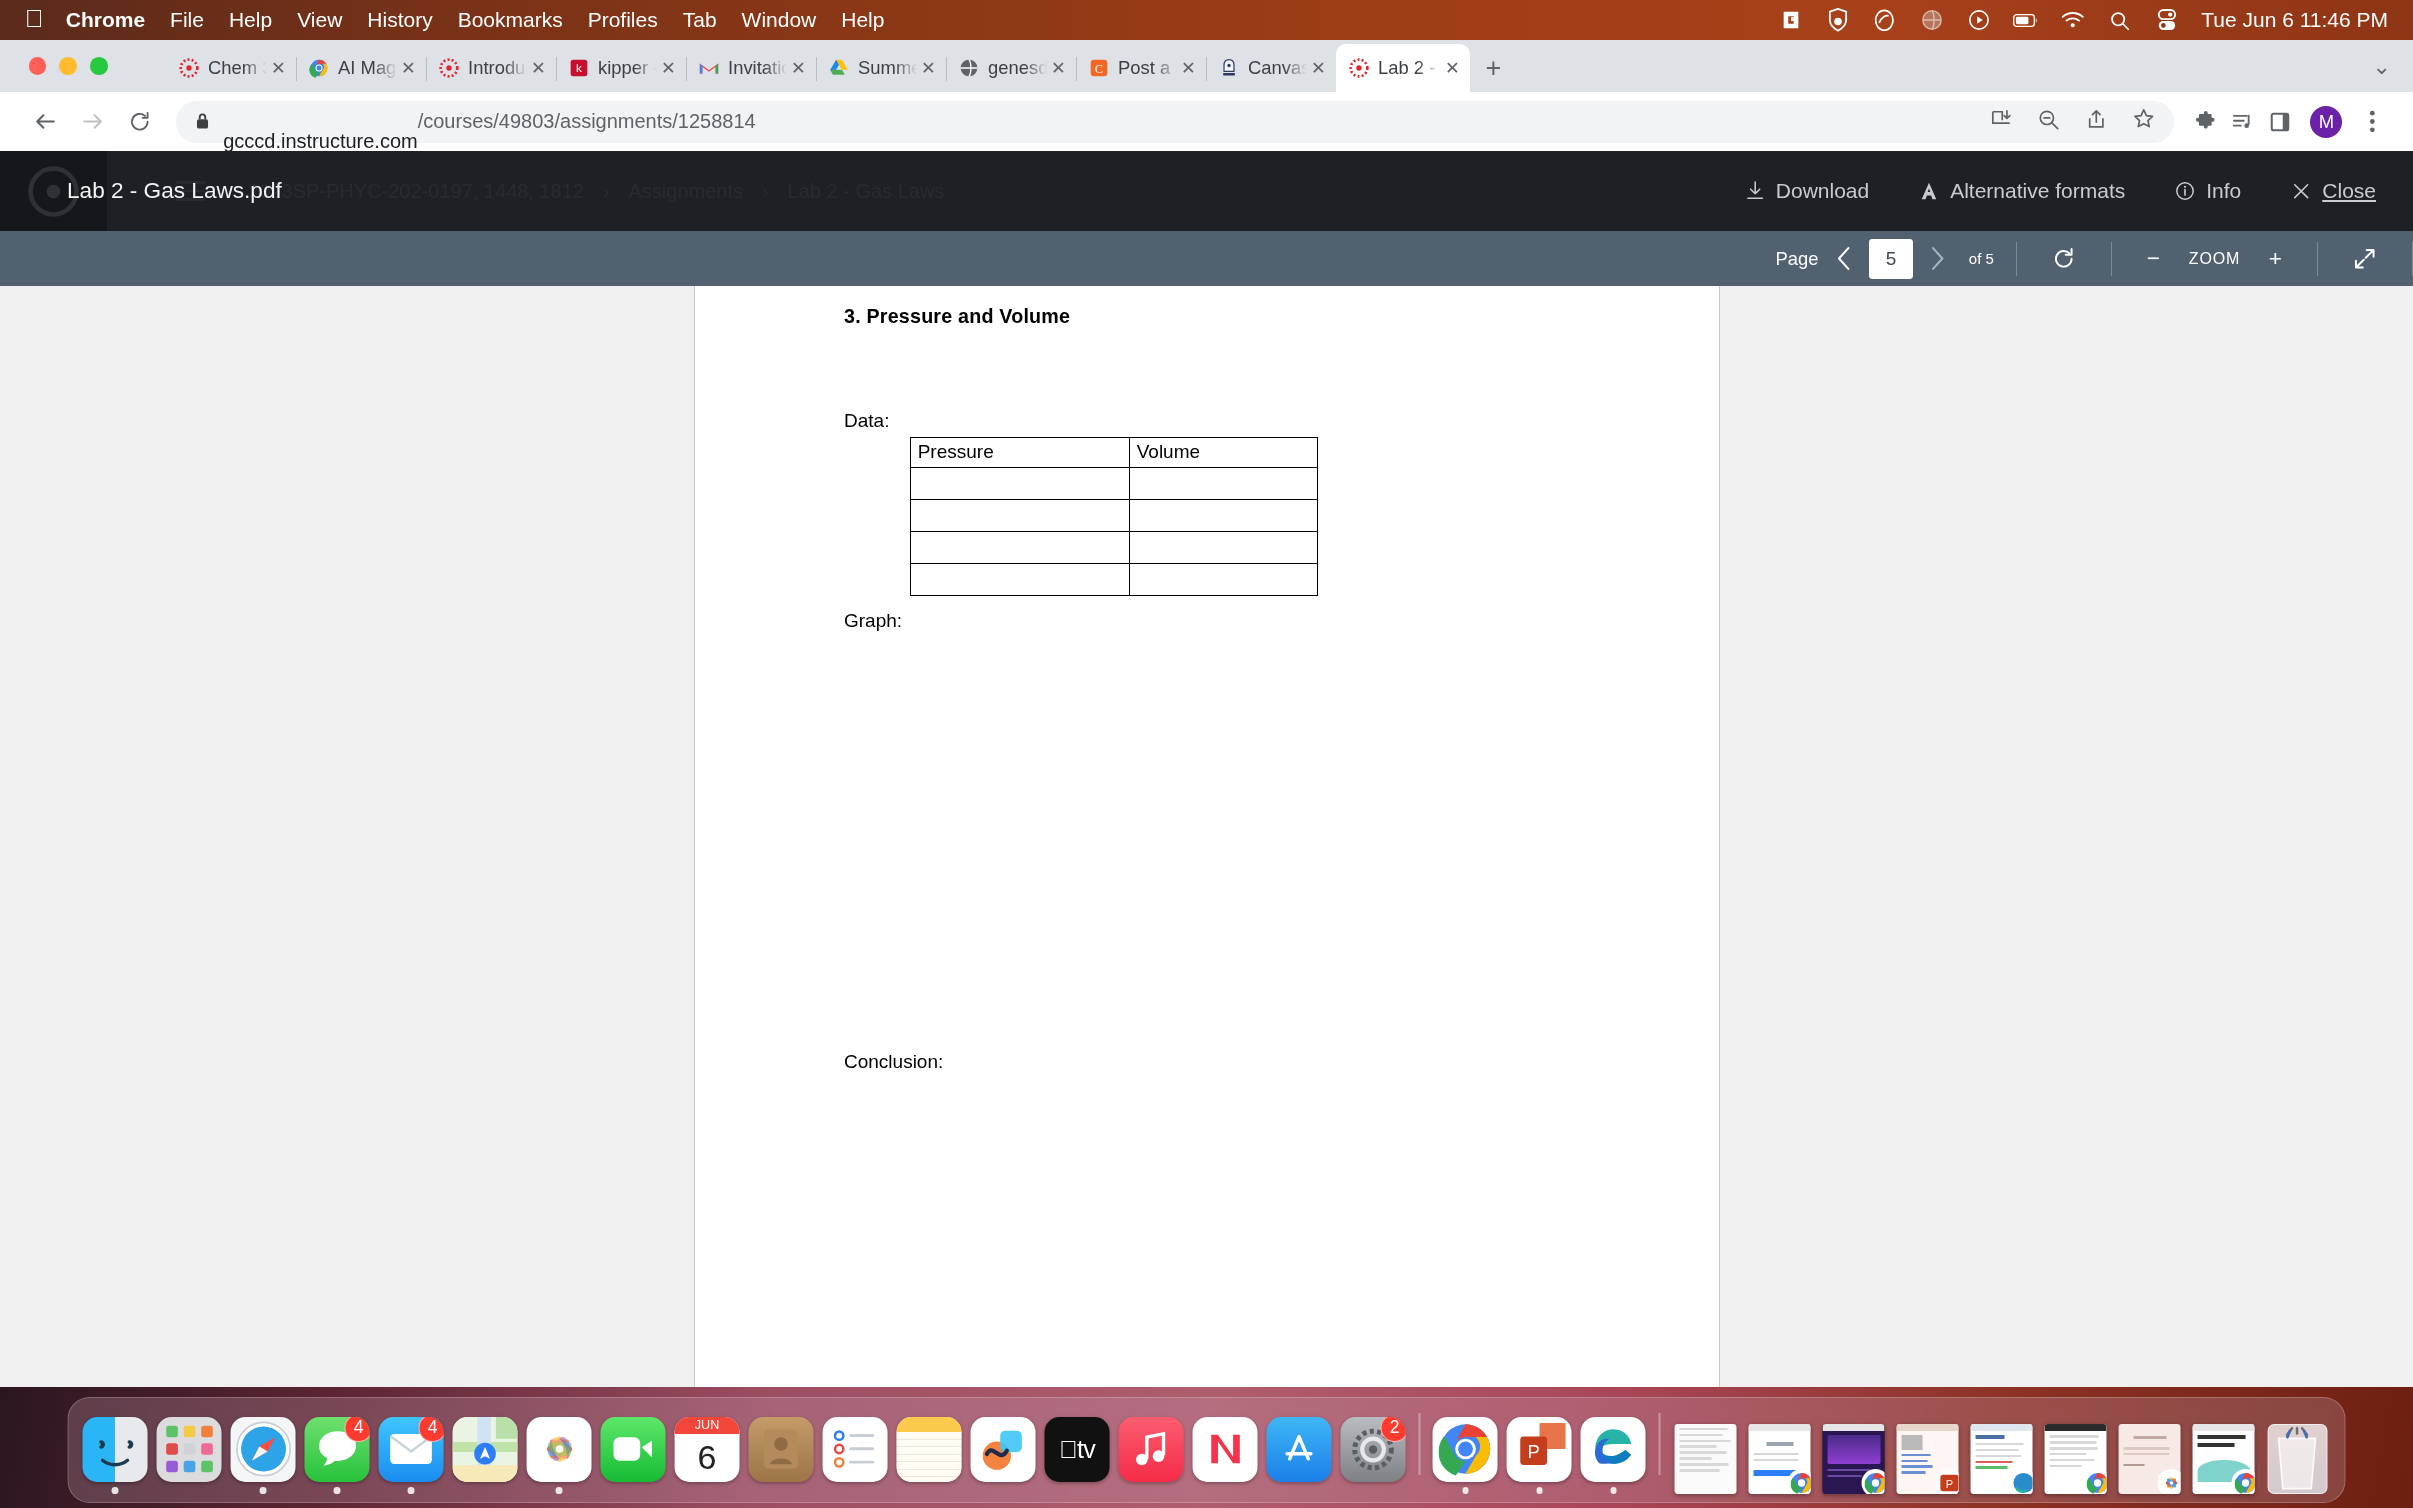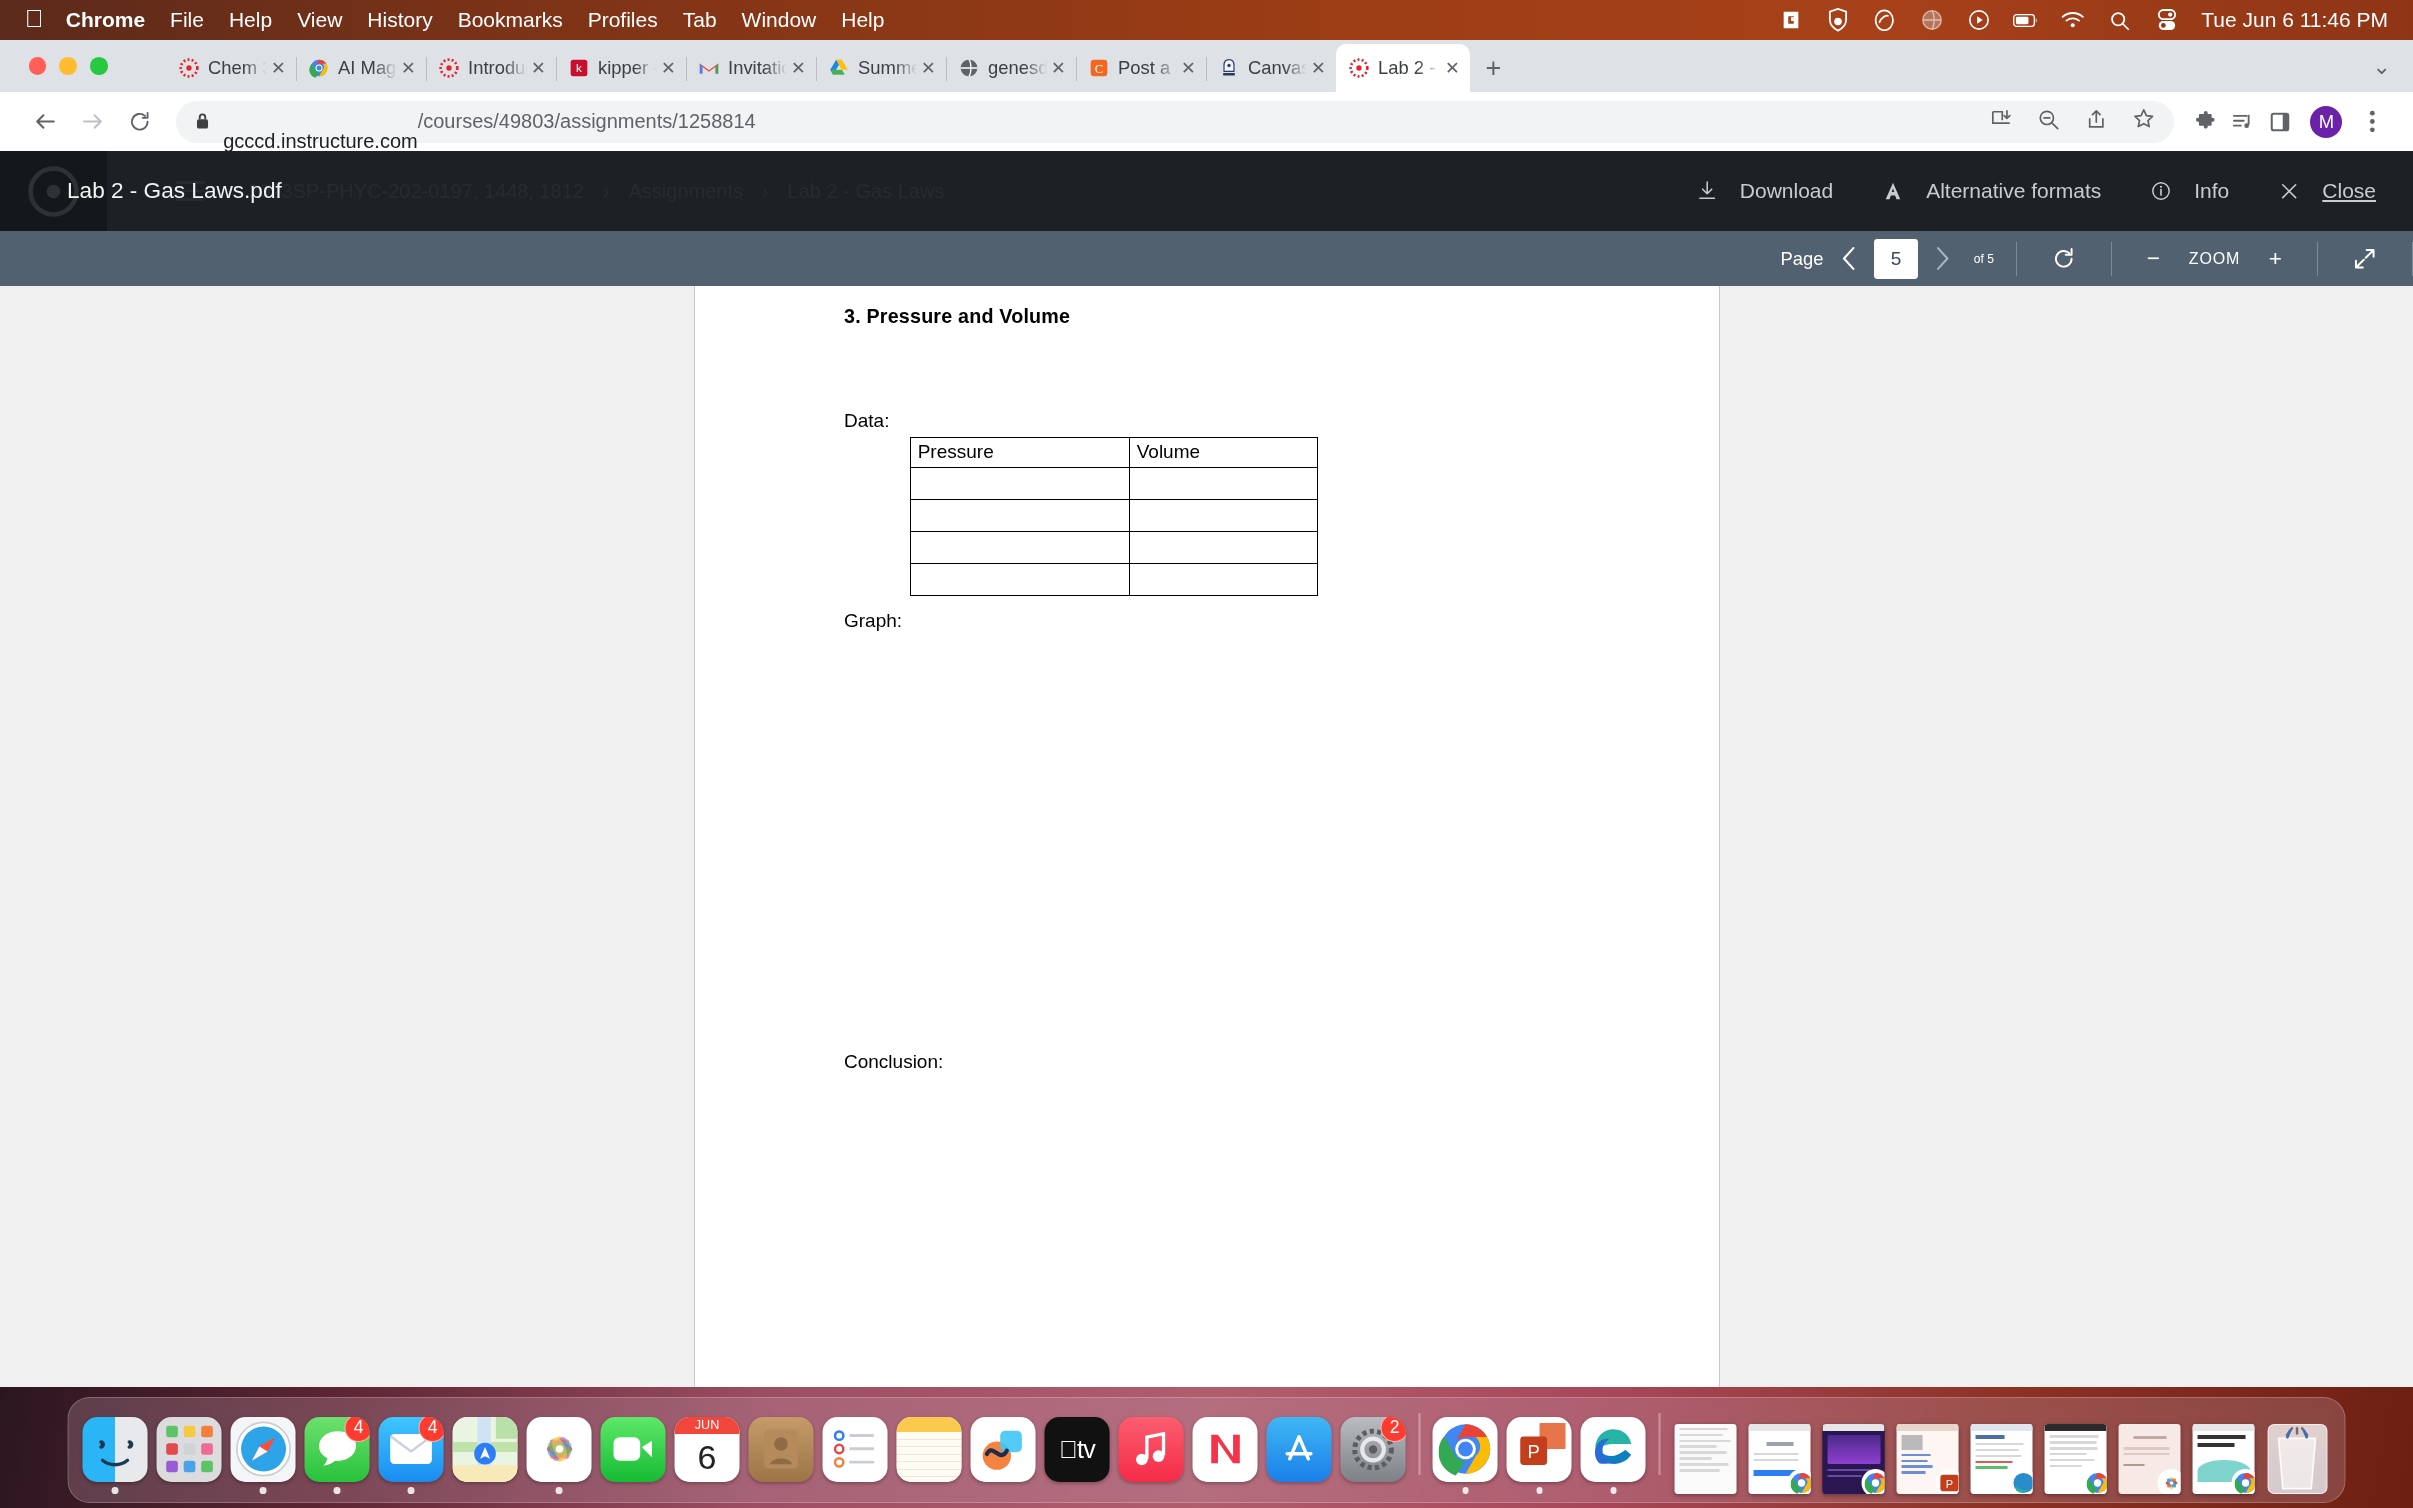--- a/index.html
+++ b/index.html
@@ -91,38 +91,38 @@
   }
   .dv-ghost .hamb { margin: 0 37px 0 176px; display: inline-block; }
   .dv-ghost .hamb i { display: block; width: 28.5px; height: 2.5px; background: #fff; margin: 5.9px 0; }
   .dv-ghost .crumbs span { margin: 0 6.7px; }
   .dv-logo {
     position: absolute; left: 0; top: 0; width: 107px; height: 80px; background: #14181b;
     display: flex; align-items: center; justify-content: center;
   }
   .dv-title { position: relative; margin-left: 67px; font-size: 22.6px; color: #f2f3f4; z-index: 2; }
   .dv-actions { margin-left: auto; display: flex; align-items: center; gap: 0; padding-right: 37px; z-index: 2;}
-  .dv-action { display: flex; align-items: center; gap: 22px; font-size: 21px; color: #c9ccce; margin-left: 49px; white-space: nowrap;}
+  .dv-action { display: flex; align-items: center; gap: 10px; font-size: 21px; color: #c9ccce; margin-left: 49px; white-space: nowrap;}
   .dv-action .ai { display:inline-flex; align-items:center; justify-content:center; width: 22px; }
   .dv-action.close span.lbl { text-decoration: underline; }
 
   .dv-toolbar {
     height: 55px; background: #516170; display: flex; align-items: center; justify-content: flex-end;
     padding-right: 0px; color: #fff;
   }
   .dv-tbgroup { display: flex; align-items: center; height: 55px; }
   .dv-sep { width: 0.8px; height: 34px; background: #7d8b97; margin: 0 0px; }
   .pagelabel { font-size: 18.4px; margin-right: 6.7px; }
   .chev { width: 39px; height: 39px; display: flex; align-items: center; justify-content: center; font-size: 23.5px; }
   .chev.dim { color: #a9b3bc; }
   .pagebox {
     width: 44px; height: 40px; background: #fff; color: #3d4a55; border-radius: 3.4px;
     display: flex; align-items: center; justify-content: center; font-size: 19px; margin: 0 5px;
   }
-  .oflabel { font-size: 12px; margin: 0 22px 0 11.7px; }
+  .oflabel { font-size: 15px; margin: 0 22px 0 11.7px; }
   .tb-icon { width: 54px; height: 55px; display: flex; align-items: center; justify-content: center; font-size: 22.6px; }
   .zoomlabel { font-size: 16px; letter-spacing: 0.8px; margin: 0 8.4px; }
 
   .dv-canvas { position: relative; height: 1101px; background: #f0f0f0; }
   .page {
     position: absolute; left: 694px; top: 0; width: 1026px; min-height: 1101px; background: #fff;
     border-left: 0.8px solid #c8c8c8; border-right: 0.8px solid #c8c8c8;
   }
   .page-inner { padding: 18.4px 0 0 149px; font-size: 19px; color: #000; line-height: 1.28; }
   .pg-h3 { font-weight: bold; font-size: 19.7px; letter-spacing: 0.2px; }

